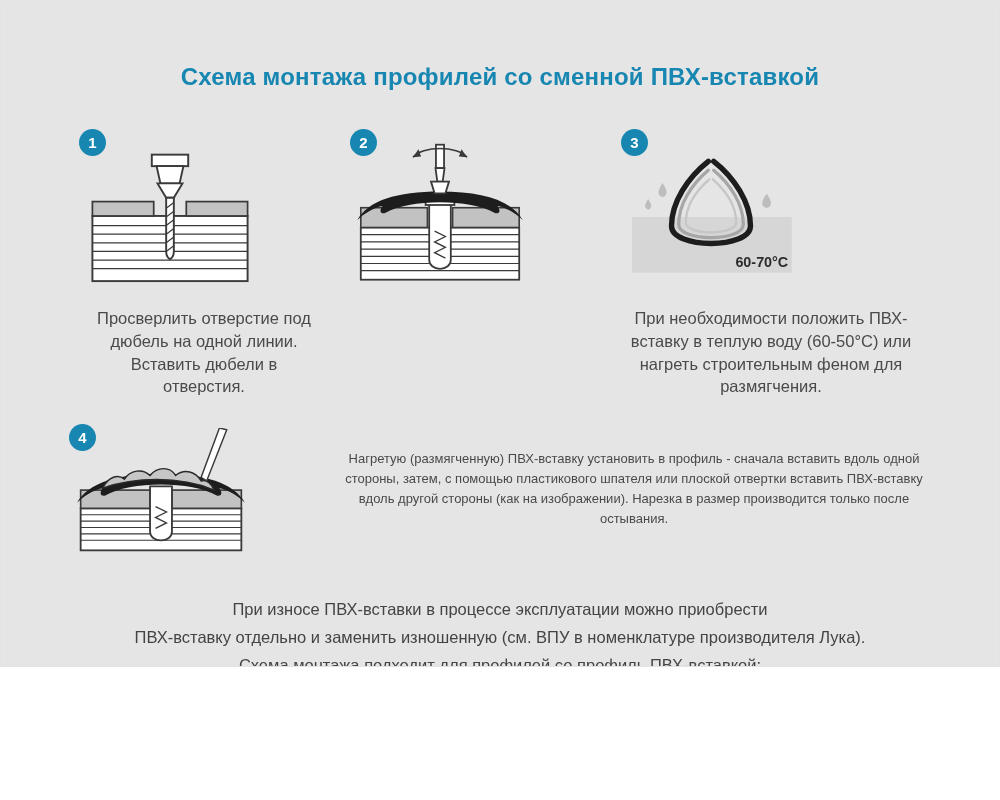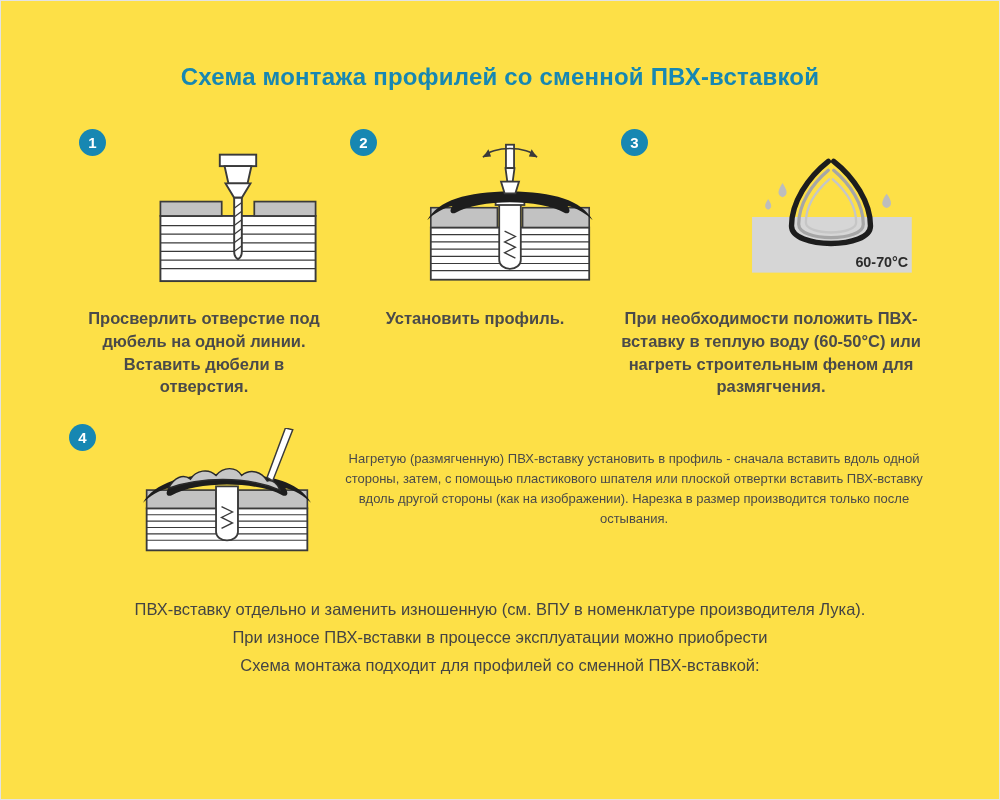--- a/index.html
+++ b/index.html
@@ -1,46 +1,45 @@
 <!DOCTYPE html>
 <html><head>
 <meta charset="utf-8">
 <style>
   * { margin:0; padding:0; box-sizing:border-box; }
   html,body { background:#ffffff; }
   body { font-family:"Liberation Sans", sans-serif; }
   .page {
-    position:relative; width:1000px; height:800px; background:#fde047;
+    position:relative; width:1000px; height:667px; background:#e5e5e5;
     border:1px solid #e3e3e3; overflow:hidden;
   }
   .title {
     margin-top:62px; text-align:center;
     font-size:24px; font-weight:700; color:#1787b2; letter-spacing:.2px;
   }
   .steps-row {
     display:flex; justify-content:space-between;
     padding:0 78px; margin-top:38px;
   }
   .step { position:relative; }
   .step-1 { width:250px; }
   .step-2 { width:250px; }
   .step-3 { width:300px; }
   .badge {
     position:absolute; left:0; top:0; width:27px; height:27px; border-radius:50%;
     background:#1787b2; color:#ffffff; font-size:15px; font-weight:700;
     display:flex; align-items:center; justify-content:center;
   }
   .figure {
-    height:152px; display:flex; align-items:flex-end; justify-content:flex-end;
+    height:152px; display:flex; align-items:flex-end; justify-content:flex-start;
     margin-top:6px;
   }
   .caption {
     margin-top:20px; text-align:center; font-size:16.5px; line-height:1.38;
     color:#4a4a4a;
-    font-weight:bold;
   }
   .step-1 .caption { width:232px; margin-left:auto; margin-right:auto; }
   .step-3 .caption { width:300px; }
   .step4-row {
     display:flex; align-items:center; padding:0 68px; margin-top:26px;
   }
   .step-4 { width:250px; flex:0 0 250px; }
   .step-4 .figure { height:128px; margin-top:2px; }
   .step4-caption {
     flex:1; text-align:center; font-size:13px; line-height:1.55;
@@ -128,21 +127,20 @@
 
           <rect class="outline" x="95.5" y="4" width="9" height="26" stroke-width="2"></rect>
           <polygon class="outline" points="95,30 105,30 103,45 97,45" stroke-width="2"></polygon>
           <polygon class="outline" points="90,45 110,45 106,58 94,58" stroke-width="2"></polygon>
 
           <path d="M70,18 C80,5 120,5 130,18" fill="none" stroke="#3a3a3a" stroke-width="1.8"></path>
           <polygon points="70,18 76,9 79,17" fill="#3a3a3a"></polygon>
           <polygon points="130,18 124,9 121,17" fill="#3a3a3a"></polygon>
         </svg>
       </div>
-      <p class="caption">Установить профиль.</p>
     </section>
 
     <section class="step step-3">
       <div class="badge">
         <span>3</span>
       </div>
       <div class="figure">
         <svg width="180" height="140" viewBox="0 0 200 156">
 
           <rect x="12" y="78" width="178" height="62" fill="#d6d6d6"></rect>
@@ -190,18 +188,18 @@
           <path d="M36,66 C42,54 52,50 60,56 C66,46 80,44 88,52 C96,42 110,42 116,52 C126,44 138,48 144,58 C150,56 156,62 158,68 C120,52 70,54 36,66 Z" fill="#c6c6c6" stroke="#2a2a2a" stroke-width="1.6"></path>
 
           <polygon points="164,0 172,2 150,58 144,54" fill="#ffffff" stroke="#3a3a3a" stroke-width="1.6"></polygon>
         </svg>
       </div>
     </section>
     <p class="step4-caption">Нагретую (размягченную) ПВХ-вставку установить в профиль - сначала вставить вдоль одной стороны, затем, с помощью пластикового шпателя или плоской отвертки вставить ПВХ-вставку вдоль другой стороны (как на изображении). Нарезка в размер производится только после остывания.</p>
   </div>
 
   <div class="footer">
+    <div>При износе ПВХ-вставки в процессе эксплуатации можно приобрести</div>
     <div>ПВХ-вставку отдельно и заменить изношенную (см. ВПУ в номенклатуре производителя Лука).</div>
-    <div>При износе ПВХ-вставки в процессе эксплуатации можно приобрести</div>
-    <div>Схема монтажа подходит для профилей со сменной ПВХ-вставкой:</div>
+    <div>Схема монтажа подходит для профилей со профиль ПВХ-вставкой:</div>
   </div>
 
 </div>
 
 </body></html>

